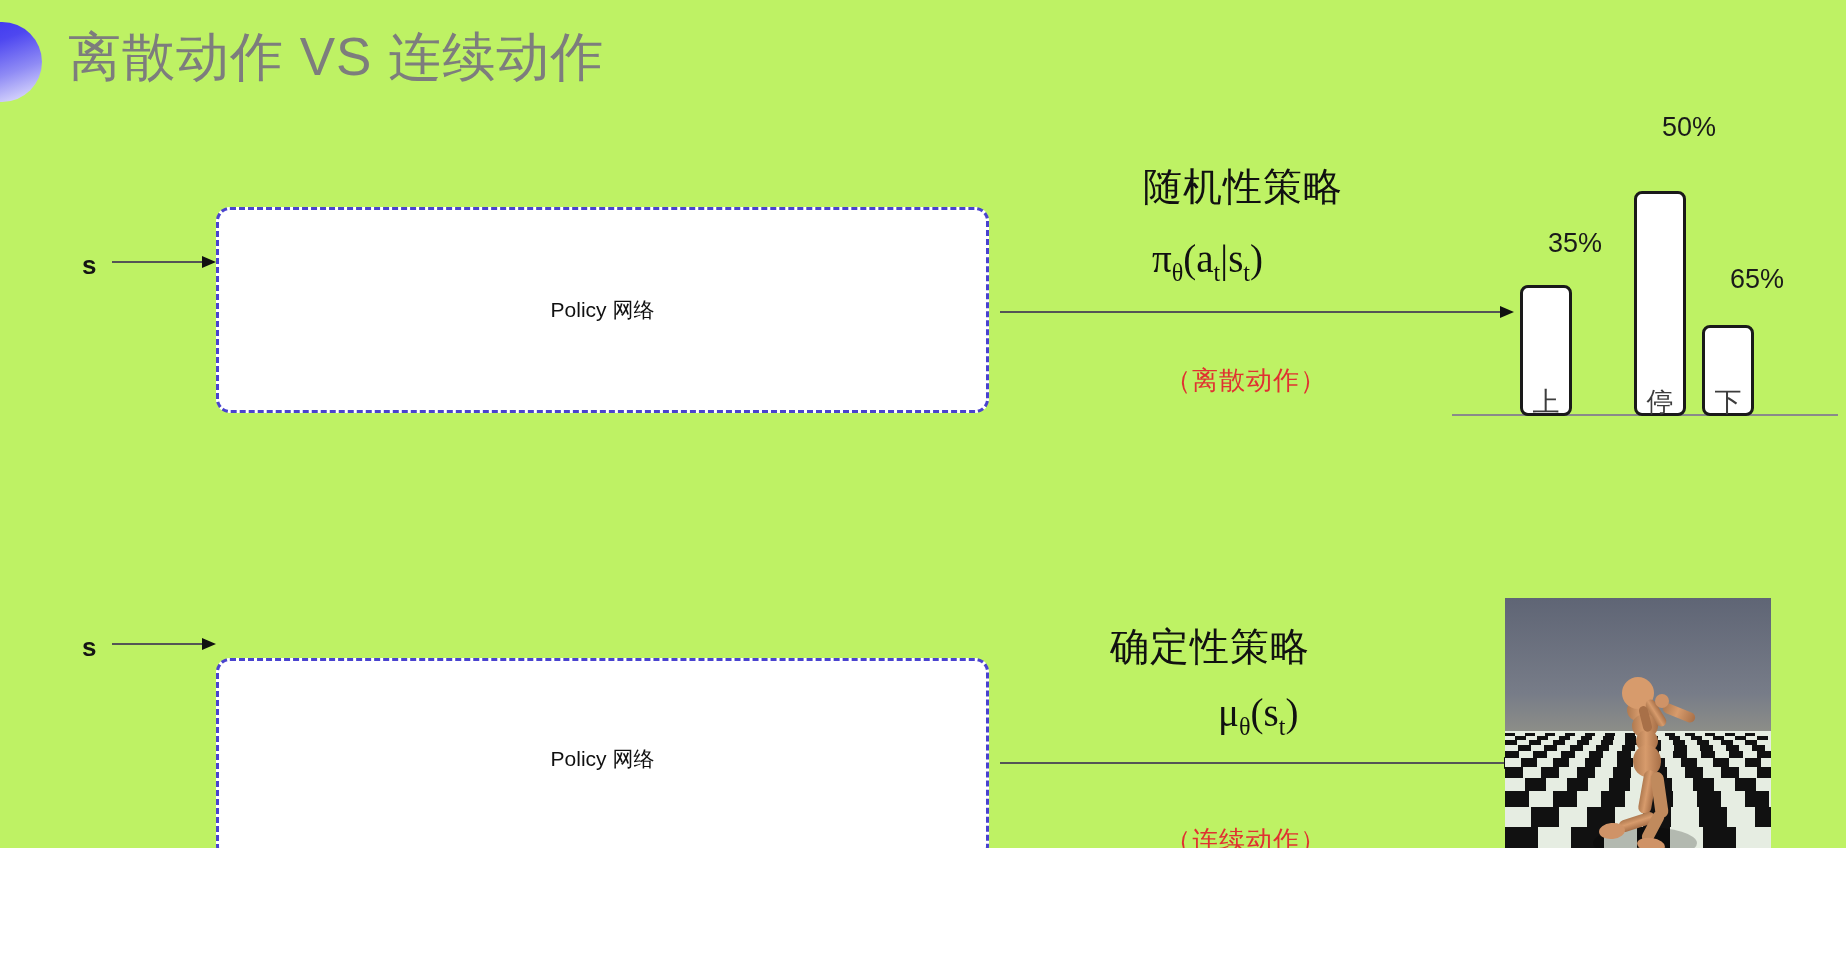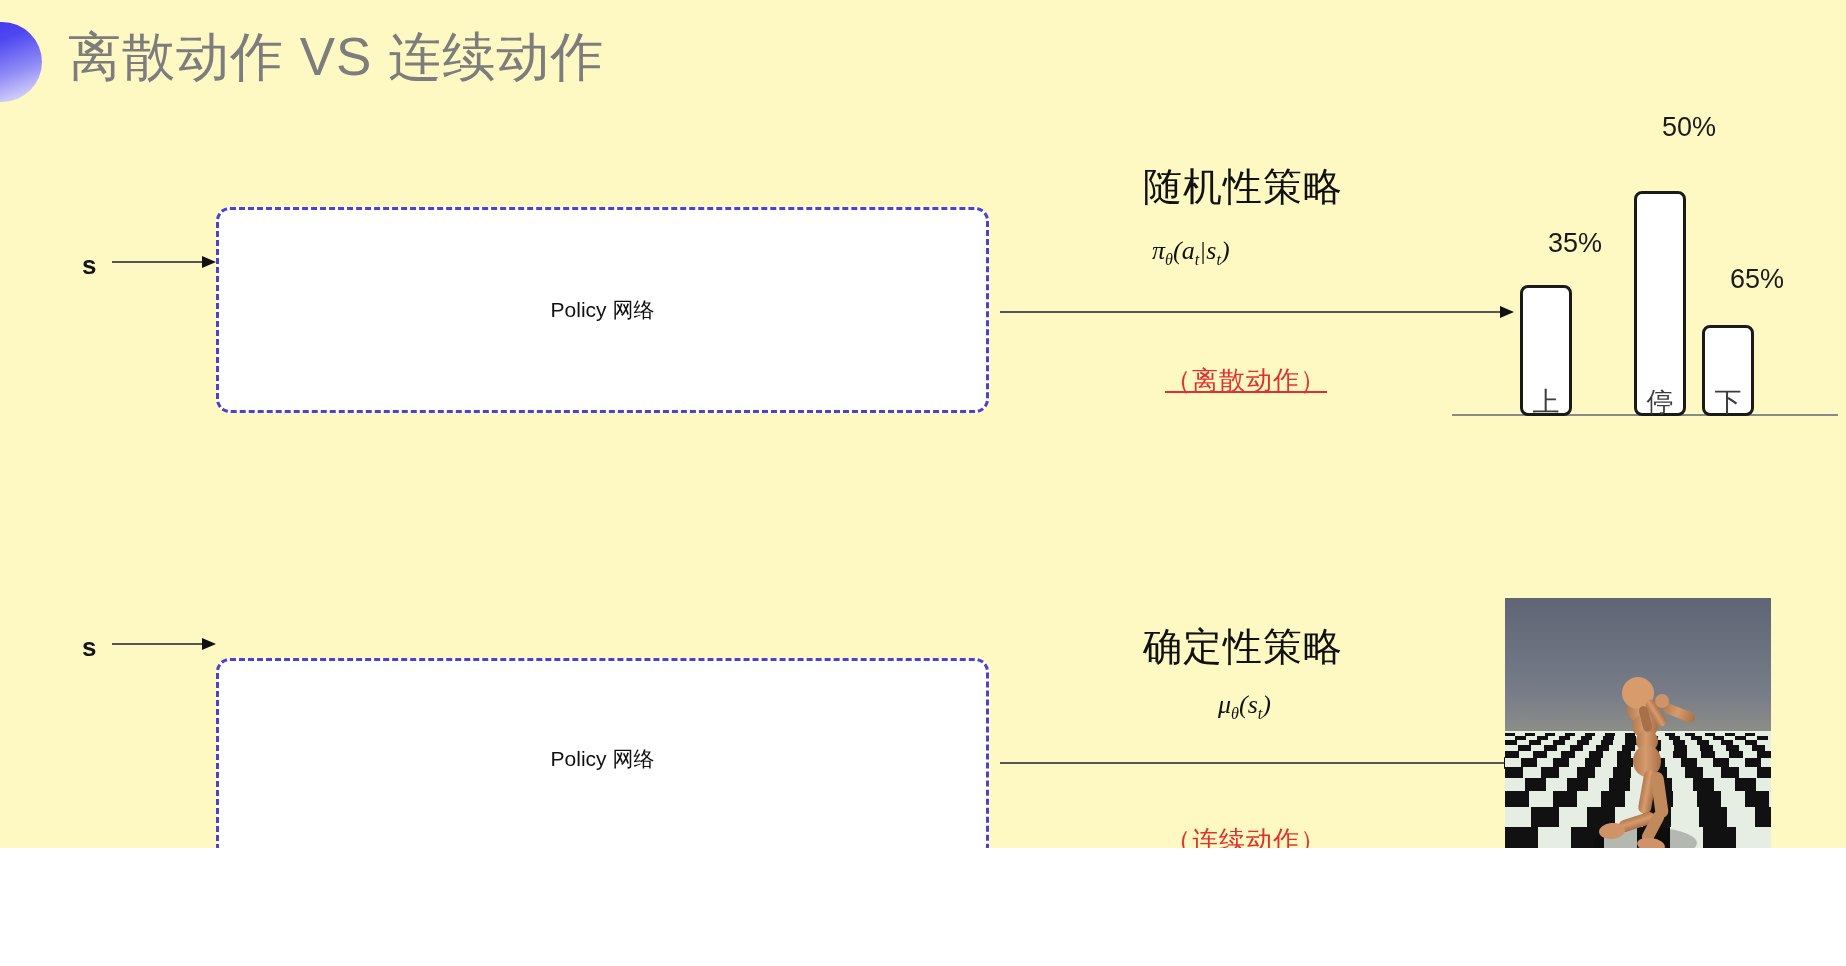--- a/index.html
+++ b/index.html
@@ -7,21 +7,21 @@
     padding: 0;
     background: #ffffff;
   }
   body {
     font-family: "Liberation Sans", sans-serif;
   }
   #slide {
     position: relative;
     width: 1846px;
     height: 848px;
-    background: #fef9c3;
+    background: #bef264;
     overflow: hidden;
   }
 
   
   #title-decoration {
     position: absolute;
     left: -32px;
     top: 22px;
     width: 74px;
     height: 80px;
@@ -93,36 +93,34 @@
   .annotation-title {
     position: absolute;
     font-size: 39px;
     color: #111111;
     white-space: nowrap;
     letter-spacing: 1px;
   }
   .annotation-formula {
     position: absolute;
     font-family: "Liberation Serif", serif;
-    font-style: italic;
-    font-size: 26px;
+    font-size: 39px;
     color: #111111;
     white-space: nowrap;
   }
   .annotation-formula .sub {
     font-size: 0.62em;
     vertical-align: sub;
   }
   .annotation-note {
     position: absolute;
     font-size: 26px;
     color: #e03131;
     white-space: nowrap;
     letter-spacing: 1px;
-    text-decoration: underline;
   }
 
   
   #bar-chart {
     position: absolute;
     left: 1498px;
     top: 96px;
     width: 340px;
     height: 320px;
   }
@@ -224,21 +222,21 @@
 
   <div class="policy-box" style="left:216px; top:658px; width:773px; height:202px;">
     <div class="policy-box-label">Policy 网络</div>
   </div>
 
   <div class="arrow" style="left:1000px; top:757px; width:518px;">
     <div class="shaft"></div>
     <div class="head"></div>
   </div>
 
-  <div class="annotation-title" style="left:1143px; top:620px;">确定性策略</div>
+  <div class="annotation-title" style="left:1110px; top:620px;">确定性策略</div>
 
   <div class="annotation-formula" style="left:1218px; top:690px;">
     <span>μ</span><span class="sub">θ</span><span>(</span><span>s</span><span class="sub">t</span><span>)</span>
   </div>
 
   <div class="annotation-note" style="left:1165px; top:823px;">（连续动作）</div>
 
   <div id="humanoid-figure">
     <svg width="266" height="280" viewBox="0 0 266 280">
       <defs>

